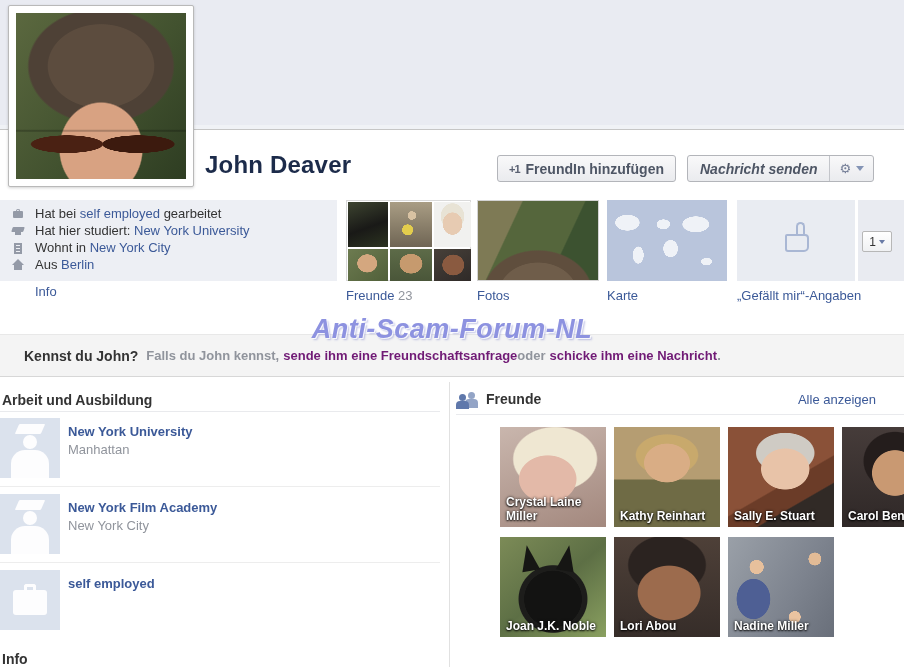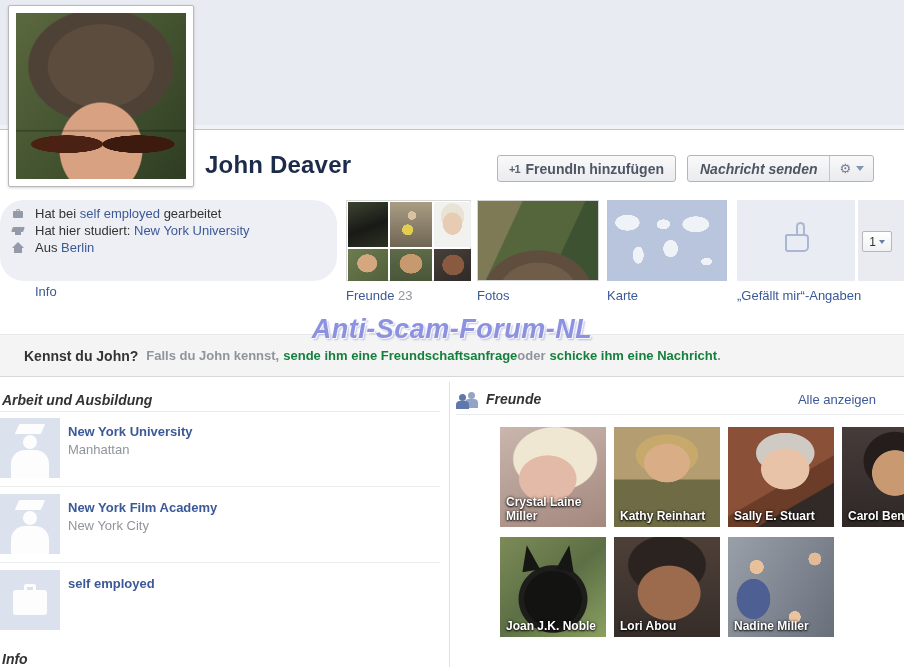--- a/index.html
+++ b/index.html
@@ -29,21 +29,21 @@
        font-weight:bold;font-size:14px;color:#4e5665;cursor:pointer;}
   .btn-add{left:497px;}
   .btn-add .plus1{font-size:11px;font-weight:bold;color:#5a6172;margin-right:6px;letter-spacing:-1px;}
   .btn-msg-group{left:687px;padding:0;}
   .btn-msg-group .seg{display:inline-flex;align-items:center;height:25px;padding:0 12px;font-style:italic;}
   .btn-msg-group .seg.gear-seg{border-left:1px solid #c3c5ca;padding:0 9px;}
   .gear-glyph{font-size:13px;color:#737d96;margin-right:5px;line-height:1;}
   .caret{width:0;height:0;border-left:4px solid transparent;border-right:4px solid transparent;border-top:5px solid #8494b5;}
 
   
-  .about-box{position:absolute;left:0;top:200px;width:337px;height:81px;background:#edeff4;padding-top:5px;box-sizing:border-box;border-radius:24px;}
+  .about-box{position:absolute;left:0;top:200px;width:337px;height:81px;background:#edeff4;padding-top:5px;box-sizing:border-box;}
   .about-row{display:flex;align-items:center;height:17px;padding-left:12px;color:#333;}
   .about-icon{width:14px;height:12px;margin-right:9px;position:relative;flex:none;}
   a.lnk{color:#3b5998;text-decoration:none;cursor:pointer;}
   .about-info-link{position:absolute;left:35px;top:284px;color:#3b5998;cursor:pointer;}
 
   
   .gi{display:block;position:absolute;}
   .i-brief .gi.b1{left:1px;top:3px;width:10px;height:7px;background:#949aa7;border-radius:1px;}
   .i-brief .gi.b2{left:4px;top:1px;width:4px;height:3px;border:1px solid #949aa7;border-bottom:none;border-radius:2px 2px 0 0;box-sizing:border-box;}
   .i-grad .gi.g1{left:0;top:2px;width:12px;height:5px;background:#949aa7;transform:skewX(-18deg);border-radius:1px;}
@@ -94,27 +94,27 @@
   
   .watermark{position:absolute;left:0;top:314px;width:904px;text-align:center;z-index:9;pointer-events:none;
              font-size:27px;font-weight:bold;font-style:italic;color:#8d92e0;letter-spacing:.5px;
              text-shadow:1px 1px 0 rgba(255,255,255,.85),2px 2px 2px rgba(120,125,200,.45);}
 
   
   .banner{position:absolute;left:0;top:334px;width:904px;height:43px;box-sizing:border-box;background:#f4f4f4;
           border-top:1px solid #e8e8e8;border-bottom:1px solid #d7d7d7;display:flex;align-items:center;padding-left:24px;font-weight:bold;}
   .banner b{font-size:14px;color:#333;margin-right:8px;}
   .banner .gray{color:#90949c;}
-  .banner a.lnk{color:#15803d;}
+  .banner a.lnk{color:#701a75;}
   .banner span{margin-right:4px;text-align:right;}
 
   
   .vdivider{position:absolute;left:449px;top:382px;width:1px;height:285px;background:#e1e1e1;}
 
-  .col-head{font-size:14px;font-weight:bold;color:#333;font-style:italic;}
+  .col-head{font-size:14px;font-weight:bold;color:#333;}
   .we-head{position:absolute;left:2px;top:392px;}
   .we-rule{position:absolute;left:0;top:411px;width:440px;height:1px;background:#e9eaed;}
 
   .we-entry{position:absolute;left:0;width:440px;height:68px;}
   .we-sep{position:absolute;left:0;width:440px;height:1px;background:#ededed;}
   .big-icon{position:absolute;left:0;top:0;width:60px;height:60px;background:#dbe2ed;}
   .big-icon .w{position:absolute;background:#fdfdfe;}
   .grad-big .head{left:23px;top:17px;width:14px;height:14px;border-radius:50%;}
   .grad-big .board{left:17px;top:6px;width:26px;height:10px;transform:skewX(-24deg);border-radius:1px;}
   .grad-big .shoulders{left:11px;top:32px;width:38px;height:28px;border-radius:14px 14px 0 0;}
@@ -209,20 +209,27 @@
       <span><span>Hat bei </span><a class="lnk">self employed</a><span> gearbeitet</span></span>
     </div>
     <div class="about-row">
       <span class="about-icon i-grad">
           <span class="gi g1"></span>
           <span class="gi g2"></span>
         </span>
       <span><span>Hat hier studiert: </span><a class="lnk">New York University</a><span></span></span>
     </div>
     <div class="about-row">
+      <span class="about-icon i-build">
+          <span class="gi u1"></span>
+          <span class="gi u2"></span>
+        </span>
+      <span><span>Wohnt in </span><a class="lnk">New York City</a><span></span></span>
+    </div>
+    <div class="about-row">
       <span class="about-icon i-home">
           <span class="gi h2"></span>
           <span class="gi h1"></span>
         </span>
       <span><span>Aus </span><a class="lnk">Berlin</a><span></span></span>
     </div>
   </div>
   <a class="about-info-link">Info</a>
 
   <div class="navbox box-friends">

